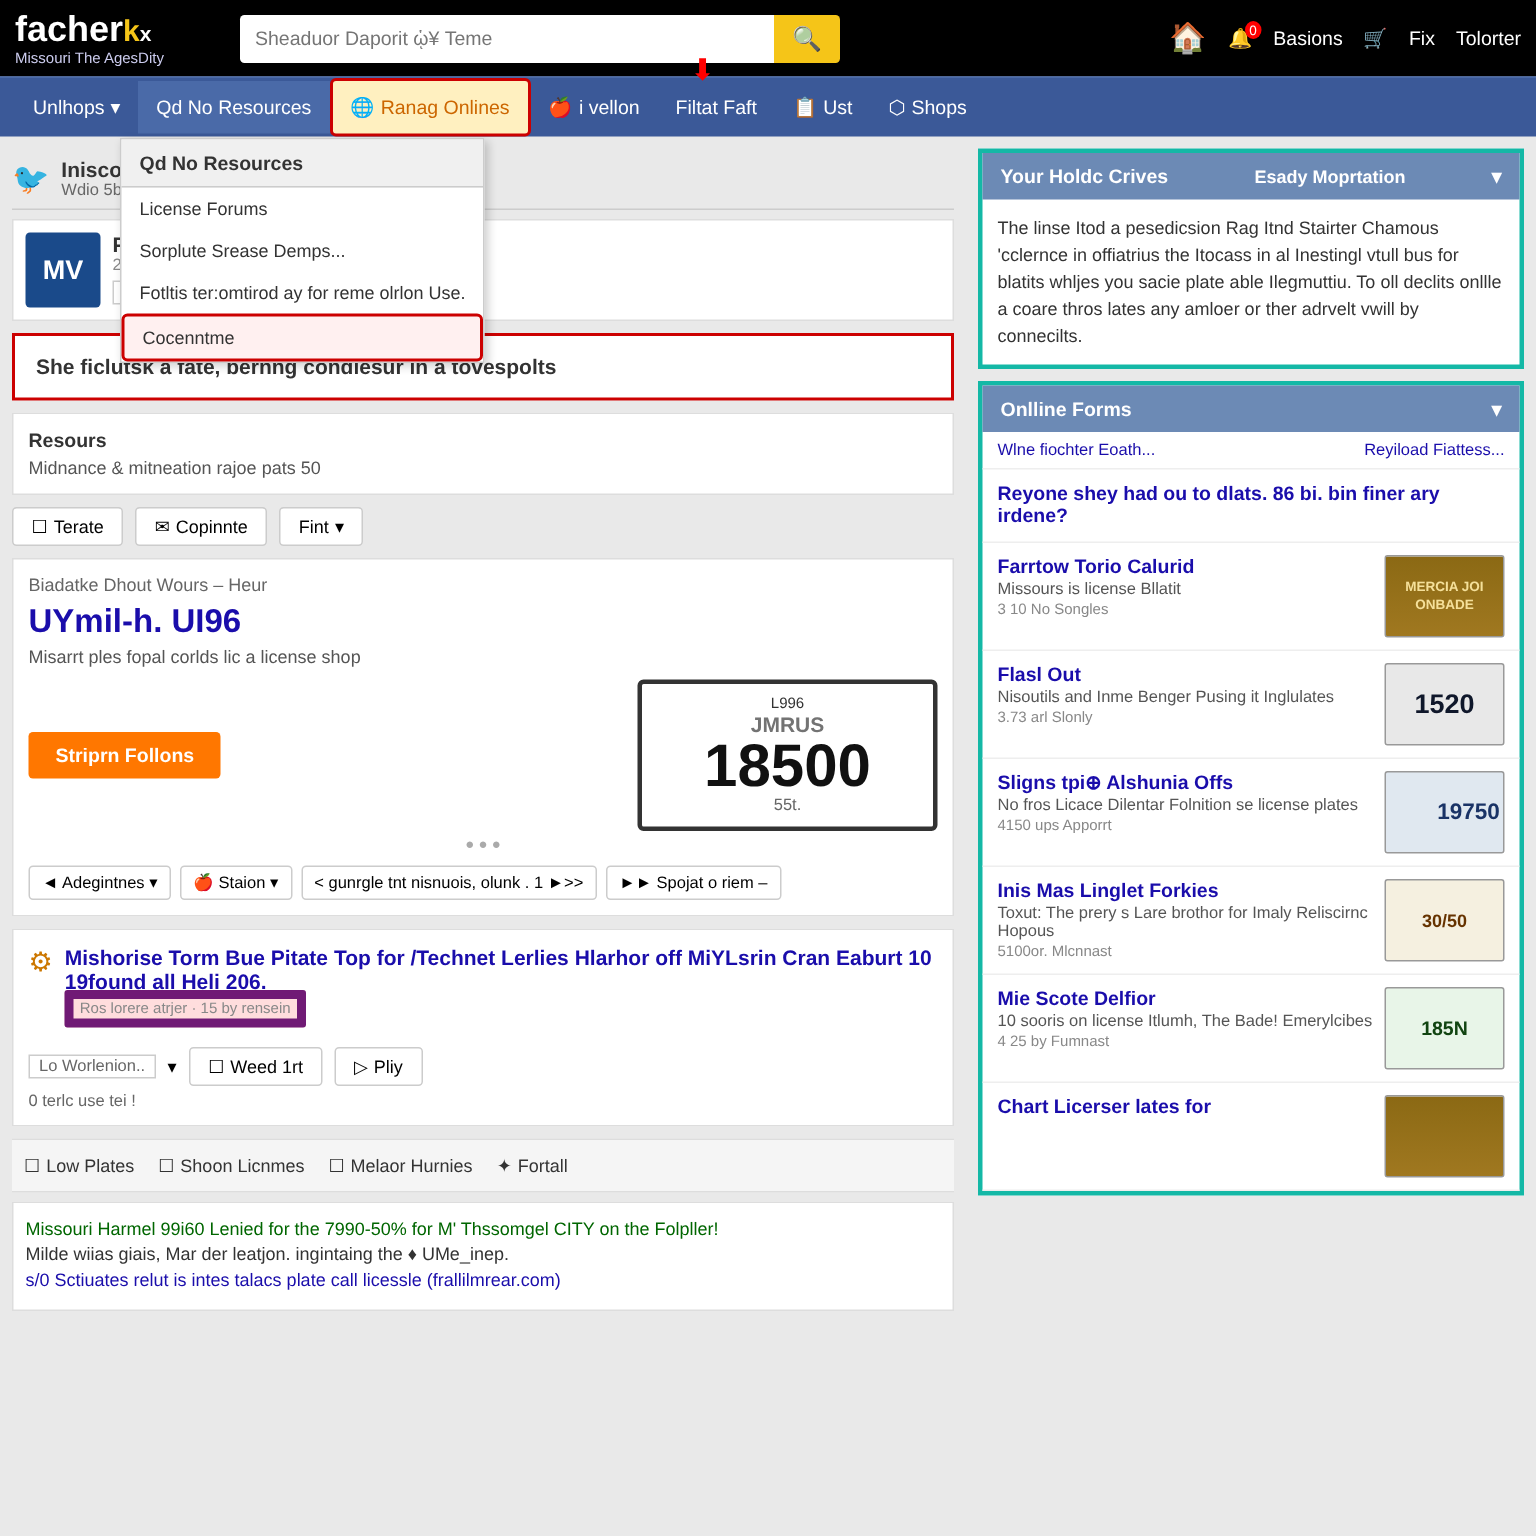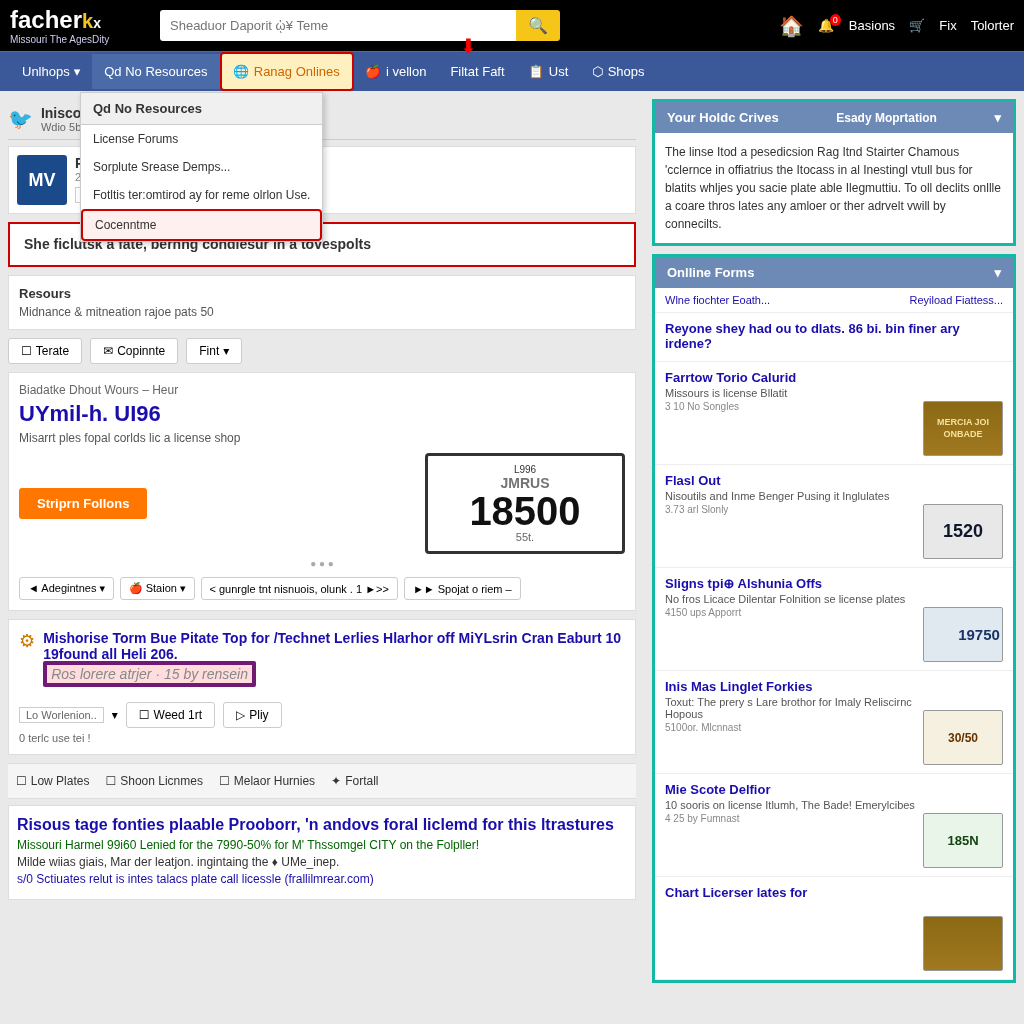--- a/index.html
+++ b/index.html
@@ -78,21 +78,21 @@
     .right-panel-header { background: #6c8ab5; color: white; padding: 8px 12px; font-size: 13px; font-weight: bold; display: flex; align-items: center; justify-content: space-between; }
     .right-panel-body { padding: 10px; font-size: 12px; color: #333; line-height: 1.5; }
 
     .online-forms-header { background: #6c8ab5; color: white; padding: 8px 12px; font-size: 13px; font-weight: bold; display: flex; justify-content: space-between; align-items: center; }
     .online-forms-search { display: flex; justify-content: space-between; padding: 6px 10px; font-size: 11px; color: #1a0dab; border-bottom: 1px solid #eee; }
     .forms-item { display: flex; align-items: flex-start; gap: 8px; padding: 8px 10px; border-bottom: 1px solid #eee; }
     .forms-item-text { flex: 1; }
     .forms-item-title { font-size: 13px; color: #1a0dab; font-weight: bold; margin-bottom: 2px; cursor: pointer; }
     .forms-item-desc { font-size: 11px; color: #555; }
     .forms-item-meta { font-size: 10px; color: #888; margin-top: 2px; }
-    .forms-item-img { width: 80px; height: 55px; background: #ddd; border: 1px solid #999; display: flex; align-items: center; justify-content: center; font-size: 16px; font-weight: bold; color: #333; flex-shrink: 0; border-radius: 2px; overflow: hidden; margin-top: 31px; }
+    .forms-item-img { width: 80px; height: 55px; background: #ddd; border: 1px solid #999; display: flex; align-items: center; justify-content: center; font-size: 16px; font-weight: bold; color: #333; flex-shrink: 0; border-radius: 2px; overflow: hidden; }
 
     
     .plate-img-1 { background: linear-gradient(#8b6914, #a07820); color: #f5e09a; font-size: 11px; font-weight: bold; text-align: center; padding: 4px; }
     .plate-img-2 { background: #e8e8e8; color: #0f172a; font-size: 18px; font-weight: bold; }
     .plate-img-3 { background: #e0e8f0; color: #1a3366; font-size: 15px; font-weight: bold; padding-left: 32px; }
     .plate-img-4 { background: #f5f0e0; color: #663300; font-size: 12px; font-weight: bold; }
     .plate-img-5 { background: #e8f5e8; color: #114411; font-size: 13px; font-weight: bold; }
 
     
     .dropdown-circled { background: #fff0f0; border: 2px solid #cc0000; border-radius: 4px; }
@@ -221,21 +221,21 @@
       </div>
     </div>
 
     <div class="article-item">
       <div style="display:flex;gap:8px;align-items:flex-start;">
         <span class="article-icon">⚙</span>
         <div style="flex:1;">
           <div class="article-title">Mishorise Torm Bue Pitate Top for /Technet Lerlies Hlarhor off MiYLsrin Cran Eaburt 10 19found all Heli 206.</div>
 
           <div class="article-meta">
-            <span style="background:#ffdddd;border:4px solid #701a75;padding:1px 4px;border-radius:2px;font-size:14px;font-style:italic;">Ros lorere atrjer · 15 by rensein</span>
+            <span style="background:#ffdddd;border:6px solid #701a75;padding:1px 4px;border-radius:2px;font-size:10px;">Ros lorere atrjer · 15 by rensein</span>
           </div>
         </div>
       </div>
       <div style="display:flex;gap:8px;align-items:center;margin-top:20px;">
         <span style="font-size:11px;color:#666;border:1px solid #ccc;padding:1px 6px;cursor:pointer;">Lo Worlenion..</span>
         <span style="font-size:12px;">▾</span>
         <button class="btn">☐ <span>Weed 1rt</span></button>
         <button class="btn">▷ <span>Pliy</span></button>
       </div>
       <div class="article-count">0 terlc use tei !</div>
@@ -254,21 +254,20 @@
         <span>☐</span>
         <span>Melaor Hurnies</span>
       </div>
       <div class="bottom-nav-item">
         <span>✦</span>
         <span>Fortall</span>
       </div>
     </div>
 
     <div class="footer-article">
-      <div class="footer-article-title">Risous tage fonties plaable Prooborr, 'n andovs foral liclemd for this ltrastures</div>
       <div class="footer-article-text green">
         <span style="color:#006600;">Missouri Harmel 99i60 Lenied for the 7990-50% for M' Thssomgel CITY on the Folpller!</span>
       </div>
       <div class="footer-article-text">Milde wiias giais, Mar der leatjon. ingintaing the ♦ UMe_inep.</div>
       <div class="footer-article-text">
         <span style="color:#1a0dab;">s/0 Sctiuates relut is intes talacs plate call licessle (frallilmrear.com)</span>
       </div>
     </div>
 
   </div>

